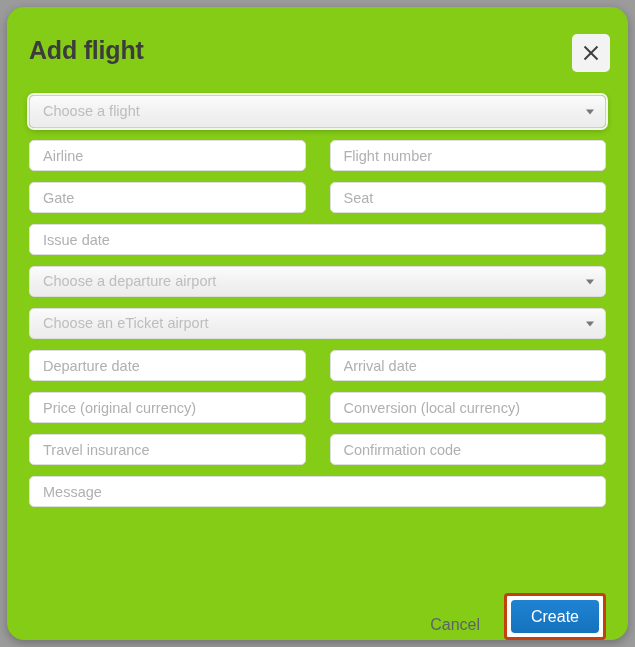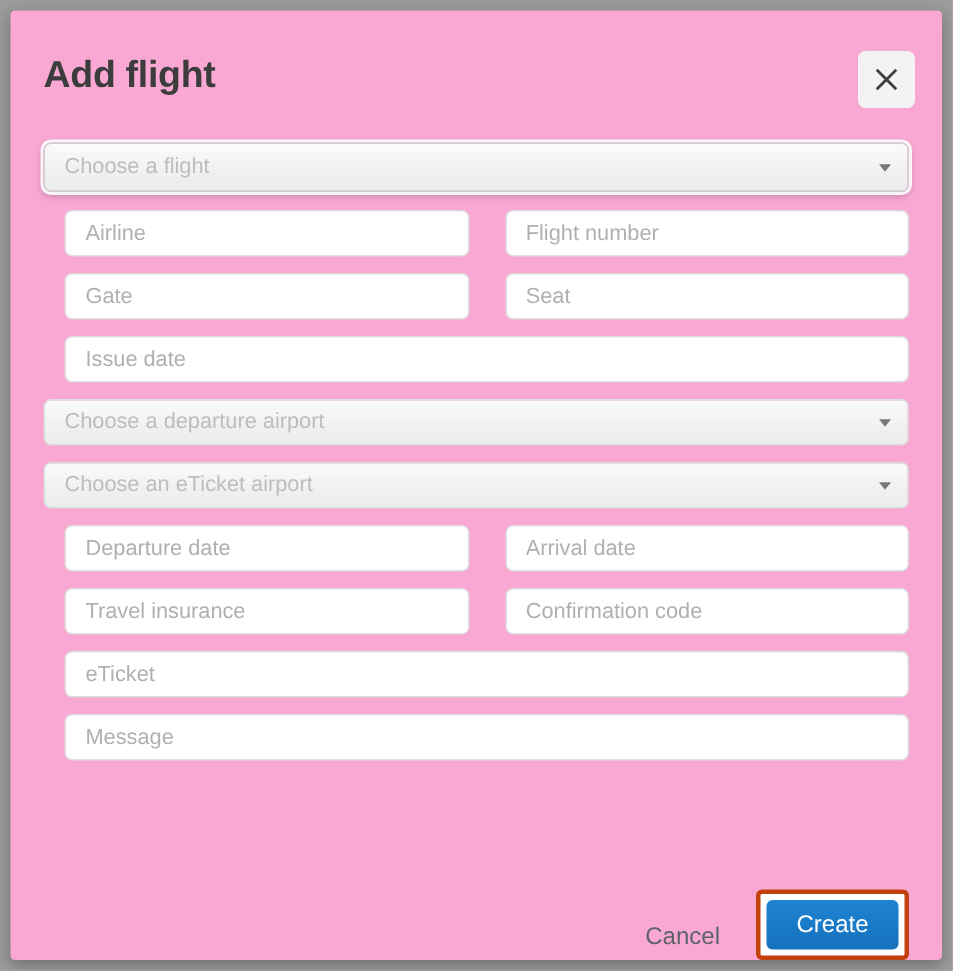--- a/index.html
+++ b/index.html
@@ -19,22 +19,22 @@
     inset: 0;
     background: #9b9b9b;
   }
 
   .modal {
     position: absolute;
     left: 7px;
     top: 7px;
     width: 621px;
     height: 633px;
-    background: #f9a8d4;
-    border-radius: 3px;
+    background: #84cc16;
+    border-radius: 17px;
     box-shadow: 0 3px 10px rgba(0,0,0,0.28);
     box-sizing: border-box;
     overflow: hidden;
   }
 
   
   .modal-header {
     position: relative;
     height: 88px;
   }
@@ -68,21 +68,20 @@
   
   .form-body {
     position: relative;
     padding: 0 22px;
   }
 
   .field-row {
     display: flex;
     gap: 24px;
     margin-bottom: 11px;
-    margin-left: 14px;
   }
   .field-row.single { display: block; }
 
   .txt-field {
     flex: 1 1 0;
     height: 31px;
     box-sizing: border-box;
     border: 1px solid #dedede;
     border-radius: 5px;
     background: #ffffff;
@@ -233,29 +232,30 @@
     <div class="select-wrap">
       <span class="sel-text">Choose an eTicket airport</span>
       <span class="caret"></span>
     </div>
 
     <div class="field-row">
       <input class="txt-field" type="text" placeholder="Departure date" style="">
       <input class="txt-field" type="text" placeholder="Arrival date" style="">
     </div>
 
+    <div class="field-row">
+      <input class="txt-field" type="text" placeholder="Price (original currency)" style="">
+      <input class="txt-field" type="text" placeholder="Conversion (local currency)" style="">
+    </div>
 
     <div class="field-row">
       <input class="txt-field" type="text" placeholder="Travel insurance" style="">
       <input class="txt-field" type="text" placeholder="Confirmation code" style="">
     </div>
 
-    <div class="field-row single">
-      <input class="txt-field full" type="text" placeholder="eTicket" style="">
-    </div>
 
     <div class="field-row single">
       <input class="txt-field full" type="text" placeholder="Message" style="">
     </div>
 
   </div>
 
   <div class="modal-footer">
     <button class="cancel-button">Cancel</button>
     <span class="create-highlight">

